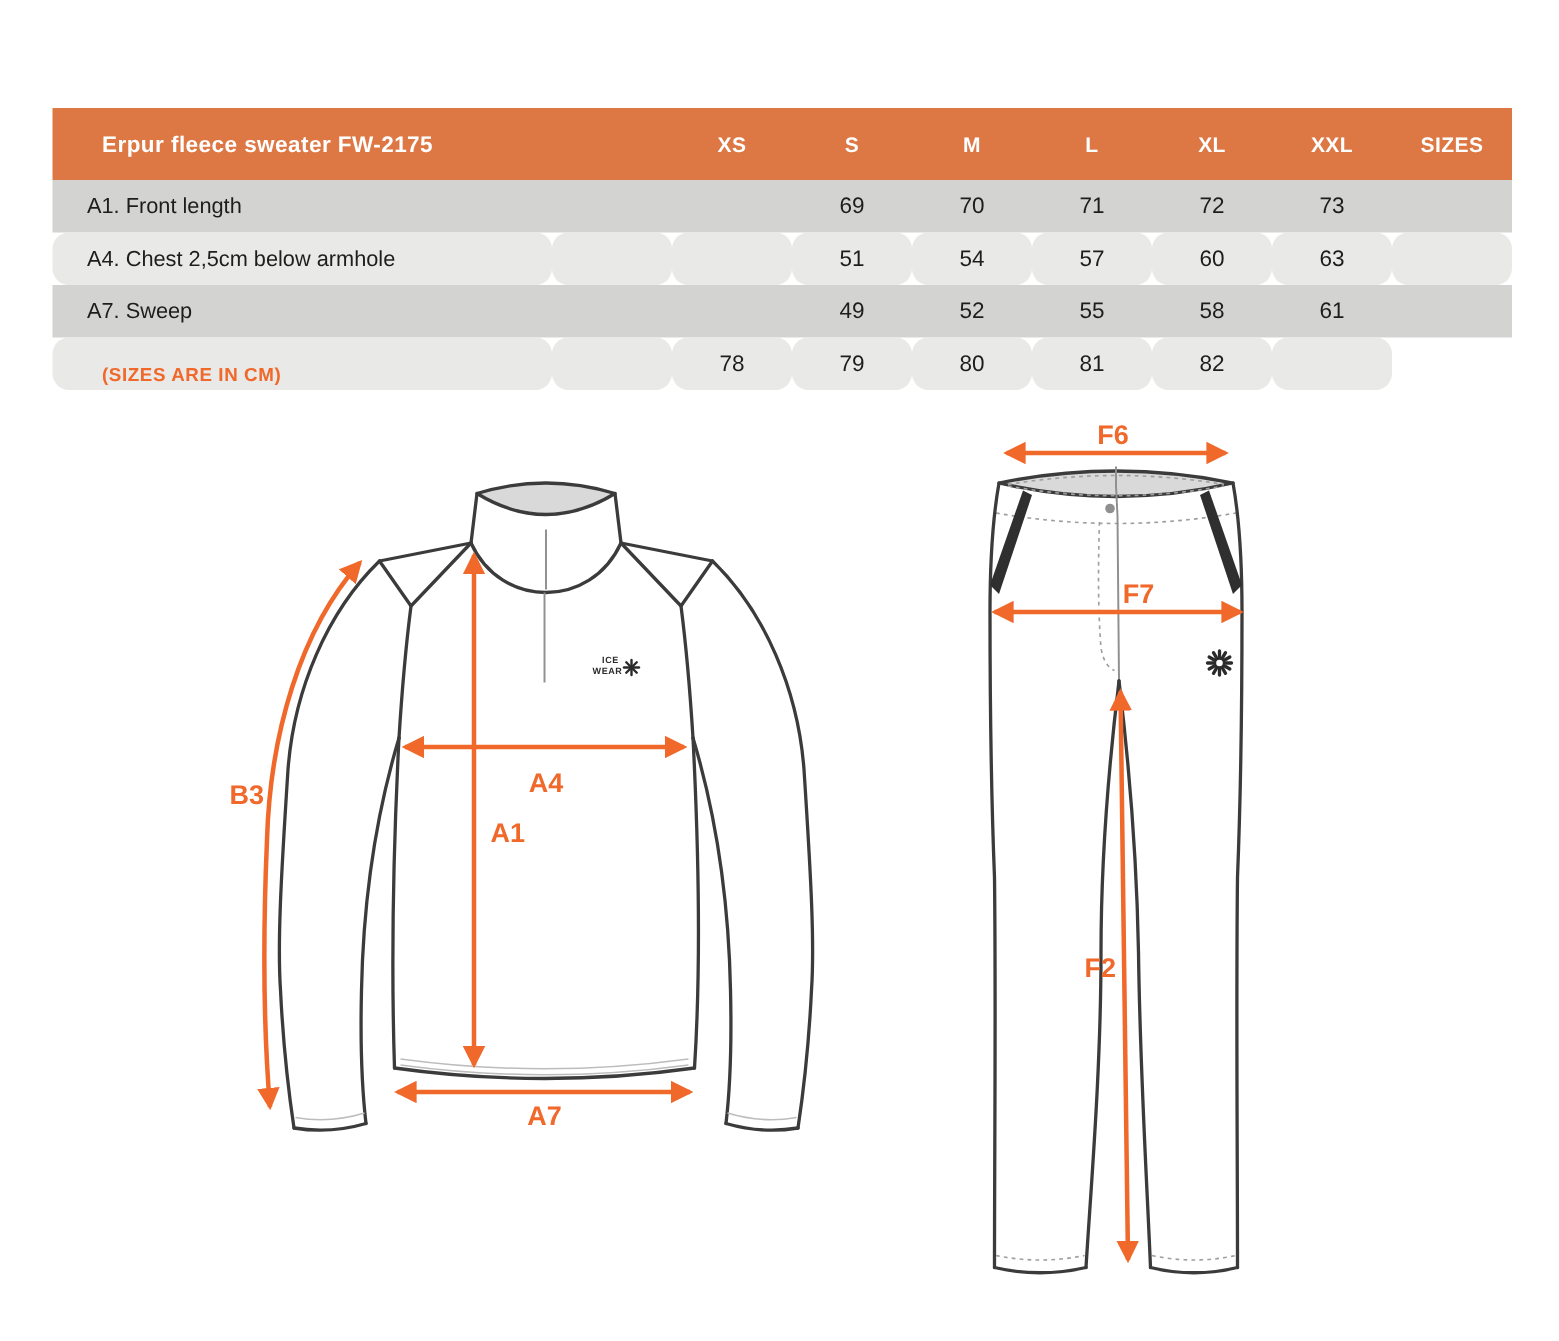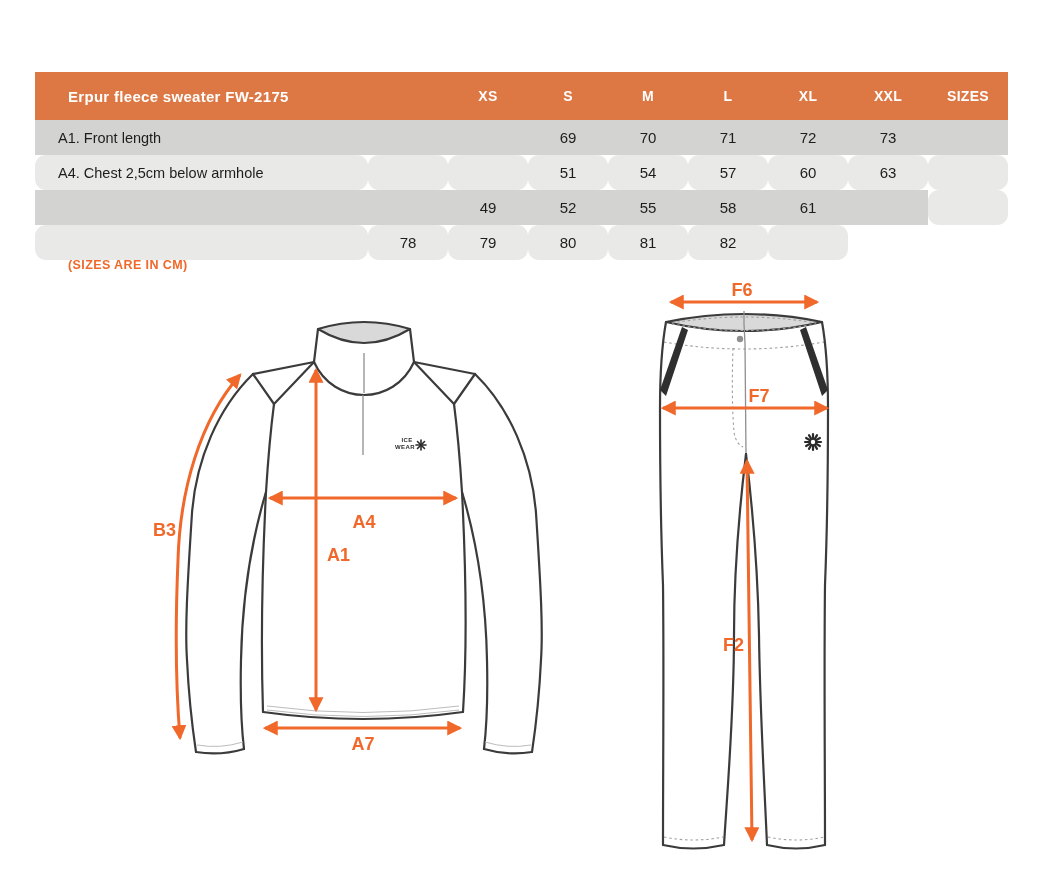--- a/index.html
+++ b/index.html
@@ -12,21 +12,21 @@
   .cell{display:flex;align-items:center;justify-content:center;box-sizing:border-box;}
   .th{height:48px;background:var(--header-orange);color:#ffffff;
       font-weight:bold;font-size:14px;letter-spacing:.3px;}
   .th.title{justify-content:flex-start;padding-left:33px;font-size:15px;}
   .td{height:35px;font-size:15px;color:#1d1d1b;}
   .td.label{justify-content:flex-start;padding-left:23px;font-size:14.5px;}
   .dark{background:var(--row-dark);}
   .light{background:var(--row-light);border-radius:11px;}
 
   .note{position:absolute;left:68px;top:243px;color:var(--accent);
-        font-weight:bold;font-size:12.5px;letter-spacing:.4px;margin-top:15px;}
+        font-weight:bold;font-size:12.5px;letter-spacing:.4px;}
 
   
   .sweater-svg{position:absolute;left:130px;top:300px;}
   .pants-svg{position:absolute;left:630px;top:280px;}
 
   .ln{fill:none;stroke:#3b3b3b;stroke-width:2.2;stroke-linecap:round;stroke-linejoin:round;}
   .fillgray{fill:#d9d9d9;stroke:#3b3b3b;stroke-width:2.2;stroke-linejoin:round;}
   .thin{fill:none;stroke:#8f8f8f;stroke-width:1.3;}
   .lightln{fill:none;stroke:#bcbcbc;stroke-width:1;}
   .stitch{fill:none;stroke:#9f9f9f;stroke-width:1.1;stroke-dasharray:2.5 2.8;}
@@ -64,20 +64,21 @@
       <div class="cell td dark"></div>
       <div class="cell td label light">A4. Chest 2,5cm below armhole</div>
       <div class="cell td light"></div>
       <div class="cell td light"></div>
       <div class="cell td light">51</div>
       <div class="cell td light">54</div>
       <div class="cell td light">57</div>
       <div class="cell td light">60</div>
       <div class="cell td light">63</div>
       <div class="cell td light"></div>
+      <div class="cell td label dark">A7. Sweep</div>
       <div class="cell td dark"></div>
       <div class="cell td dark"></div>
       <div class="cell td dark">49</div>
       <div class="cell td dark">52</div>
       <div class="cell td dark">55</div>
       <div class="cell td dark">58</div>
       <div class="cell td dark">61</div>
       <div class="cell td dark"></div>
       <div class="cell td light"></div>
       <div class="cell td light"></div>

